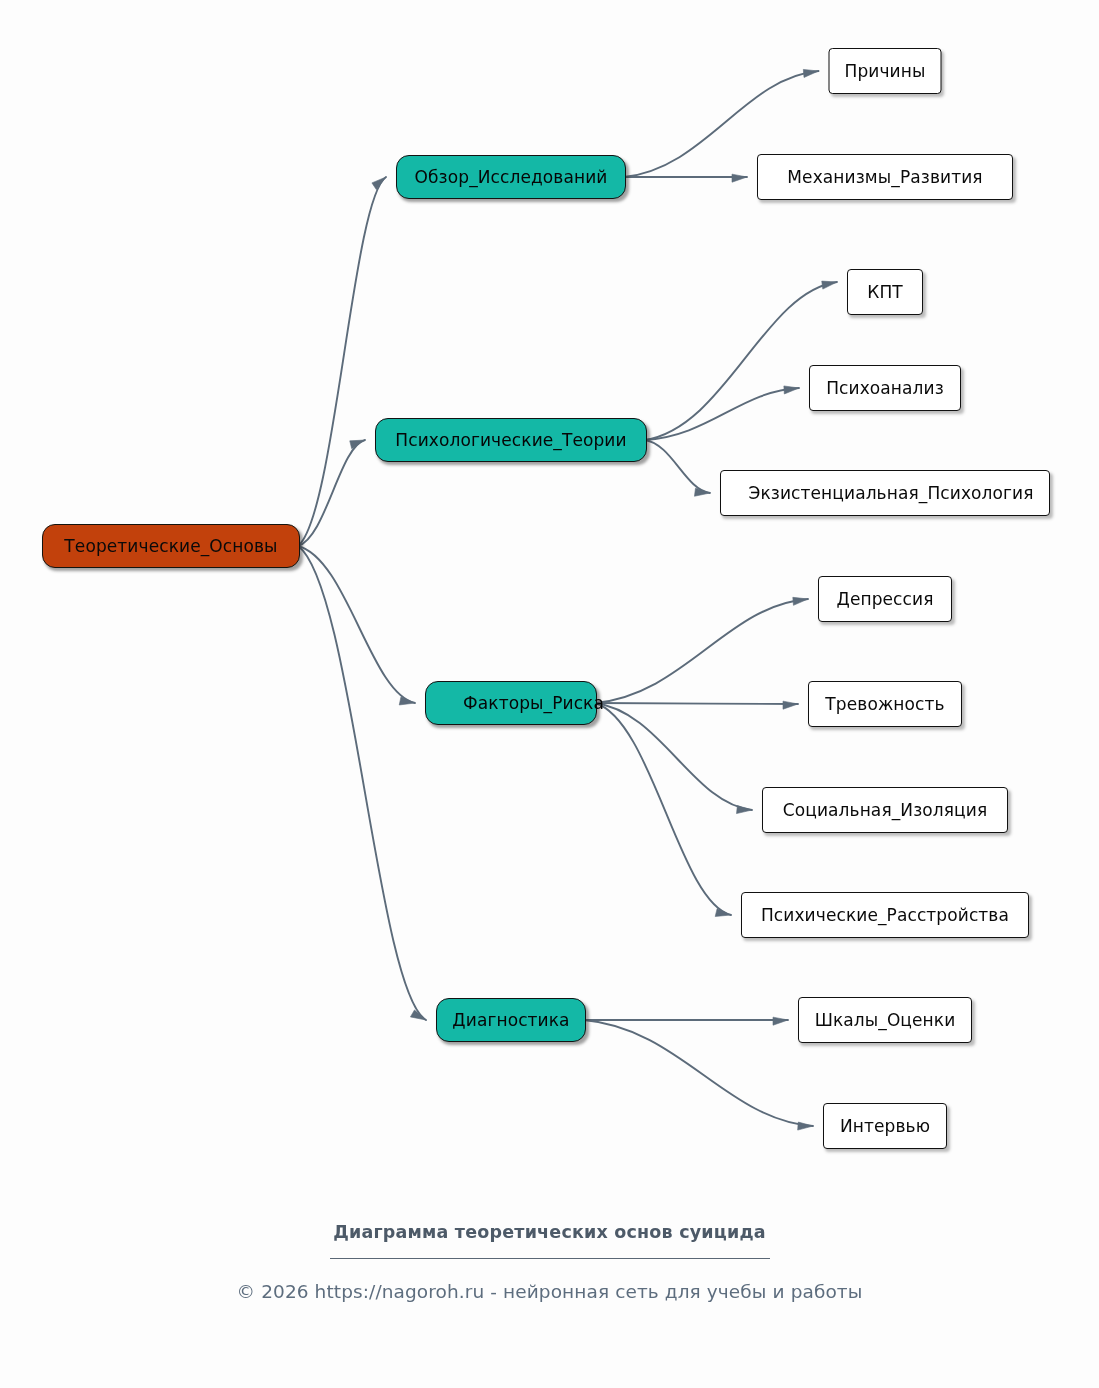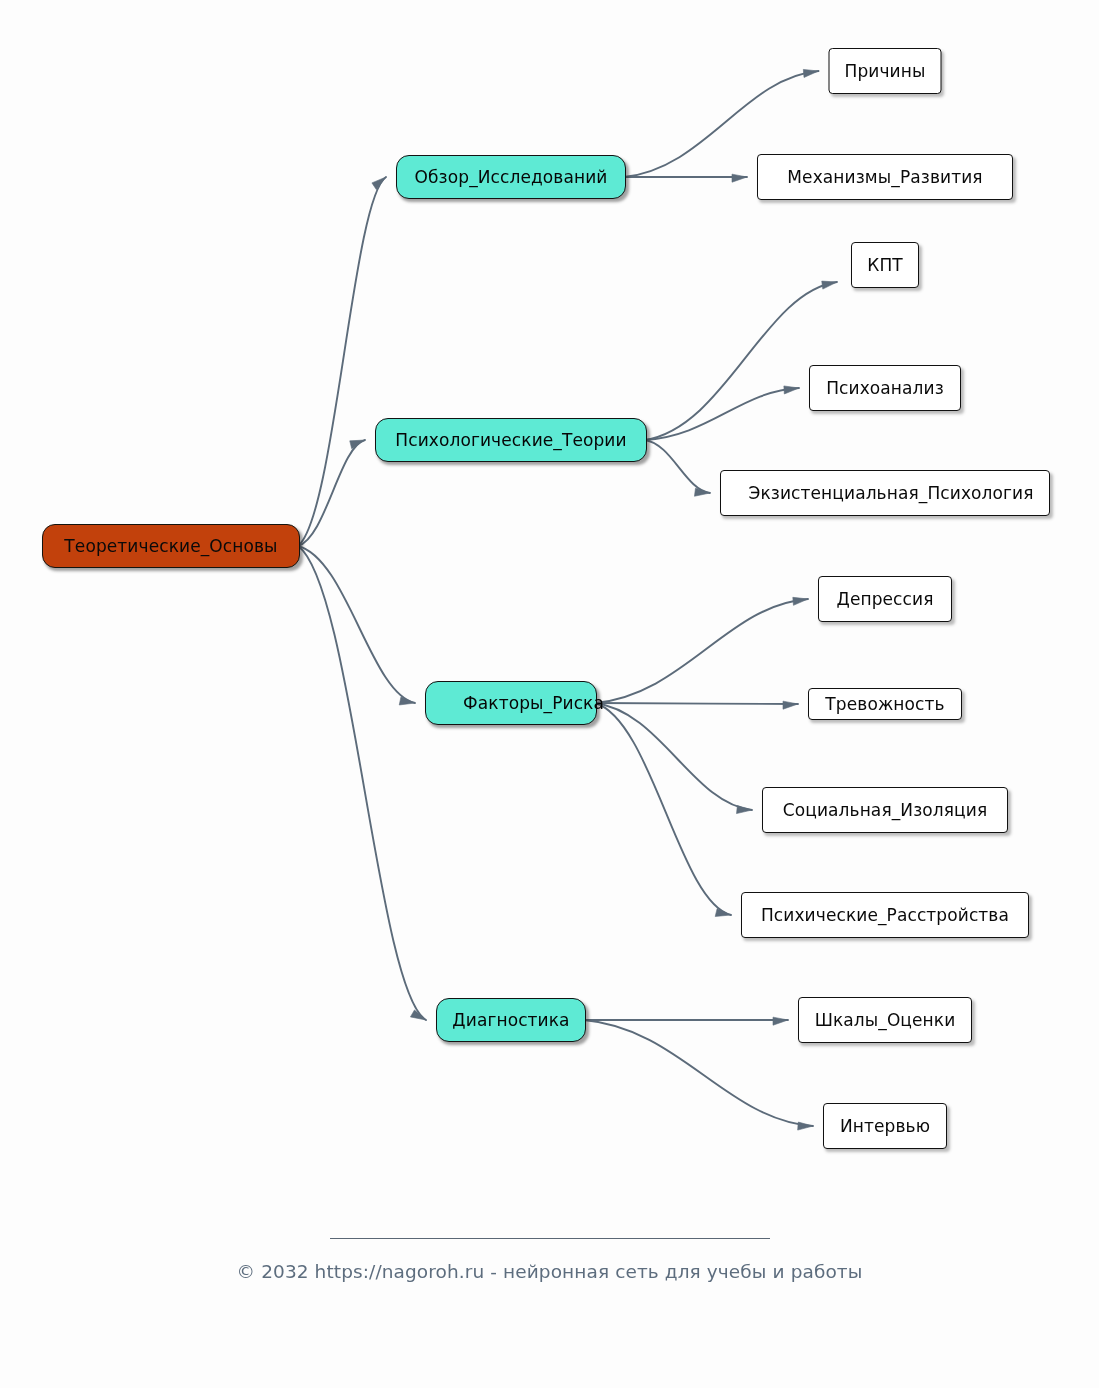--- a/index.html
+++ b/index.html
@@ -66,21 +66,21 @@
     transform: translate(-50%, -50%);
     user-select: none;
   }
   .node.root {
     background: #c2410c;
     border: 1.6px solid #14140f;
     box-shadow: 2.5px 3px 3px rgba(30,30,30,.42);
     color: #0a0a0a;
   }
   .node.branch {
-    background: #5eead4;
+    background: #14b8a6;
     border: 1.6px solid #131313;
     box-shadow: 2.5px 3px 3px rgba(30,30,30,.42);
     color: #060606;
   }
   .node.leaf {
     background: #ffffff;
     border: 1.6px solid #111111;
     box-shadow: 2.5px 3px 3px rgba(40,40,40,.30);
     border-radius: 4px;
     color: #0a0a0a;
@@ -154,30 +154,31 @@
         <path class="arrowhead" d="M 813 1126 L 797.660863084197 1130.092783732162 L 798.2483744046094 1122.0542247538135 Z"></path>
       </svg>
     <div id="node-layer">
         <div class="node root" style="left: 171px; top: 546px; width: 258px; height: 44px;">Теоретические_Основы</div>
         <div class="node branch" style="left: 511px; top: 177px; width: 230px; height: 44px;">Обзор_Исследований</div>
         <div class="node branch" style="left: 511px; top: 440px; width: 272px; height: 44px;">Психологические_Теории</div>
         <div class="node branch" style="left: 511px; top: 703px; width: 172px; height: 44px; padding-left: 45px;">Факторы_Риска</div>
         <div class="node branch" style="left: 511px; top: 1020px; width: 150px; height: 44px;">Диагностика</div>
         <div class="node leaf" style="left: 885px; top: 71px; width: 113px; height: 46px;">Причины</div>
         <div class="node leaf" style="left: 885px; top: 177px; width: 256px; height: 46px;">Механизмы_Развития</div>
-        <div class="node leaf" style="left: 885px; top: 265px; width: 68px; height: 46px;">КПТ</div>
+        <div class="node leaf" style="left: 885px; top: 292px; width: 76px; height: 46px;">КПТ</div>
         <div class="node leaf" style="left: 885px; top: 388px; width: 152px; height: 46px;">Психоанализ</div>
         <div class="node leaf" style="left: 885px; top: 493px; width: 330px; height: 46px; padding-left: 12px;">Экзистенциальная_Психология</div>
         <div class="node leaf" style="left: 885px; top: 599px; width: 134px; height: 46px;">Депрессия</div>
-        <div class="node leaf" style="left: 885px; top: 704px; width: 154px; height: 32px;">Тревожность</div>
+        <div class="node leaf" style="left: 885px; top: 704px; width: 154px; height: 46px;">Тревожность</div>
         <div class="node leaf" style="left: 885px; top: 810px; width: 246px; height: 46px;">Социальная_Изоляция</div>
         <div class="node leaf" style="left: 885px; top: 915px; width: 288px; height: 46px;">Психические_Расстройства</div>
         <div class="node leaf" style="left: 885px; top: 1020px; width: 174px; height: 46px;">Шкалы_Оценки</div>
         <div class="node leaf" style="left: 885px; top: 1126px; width: 124px; height: 46px;">Интервью</div>
       </div>
   </div>
 
   <div class="footer">
+    <div class="footer-title">Диаграмма теоретических основ суицида</div>
     <div class="footer-rule"></div>
-    <div class="footer-credit">© 2032 https://nagoroh.ru - нейронная сеть для учебы и работы</div>
+    <div class="footer-credit">© 2026 https://nagoroh.ru - нейронная сеть для учебы и работы</div>
   </div>
 
 </div>
 
 </body></html>

